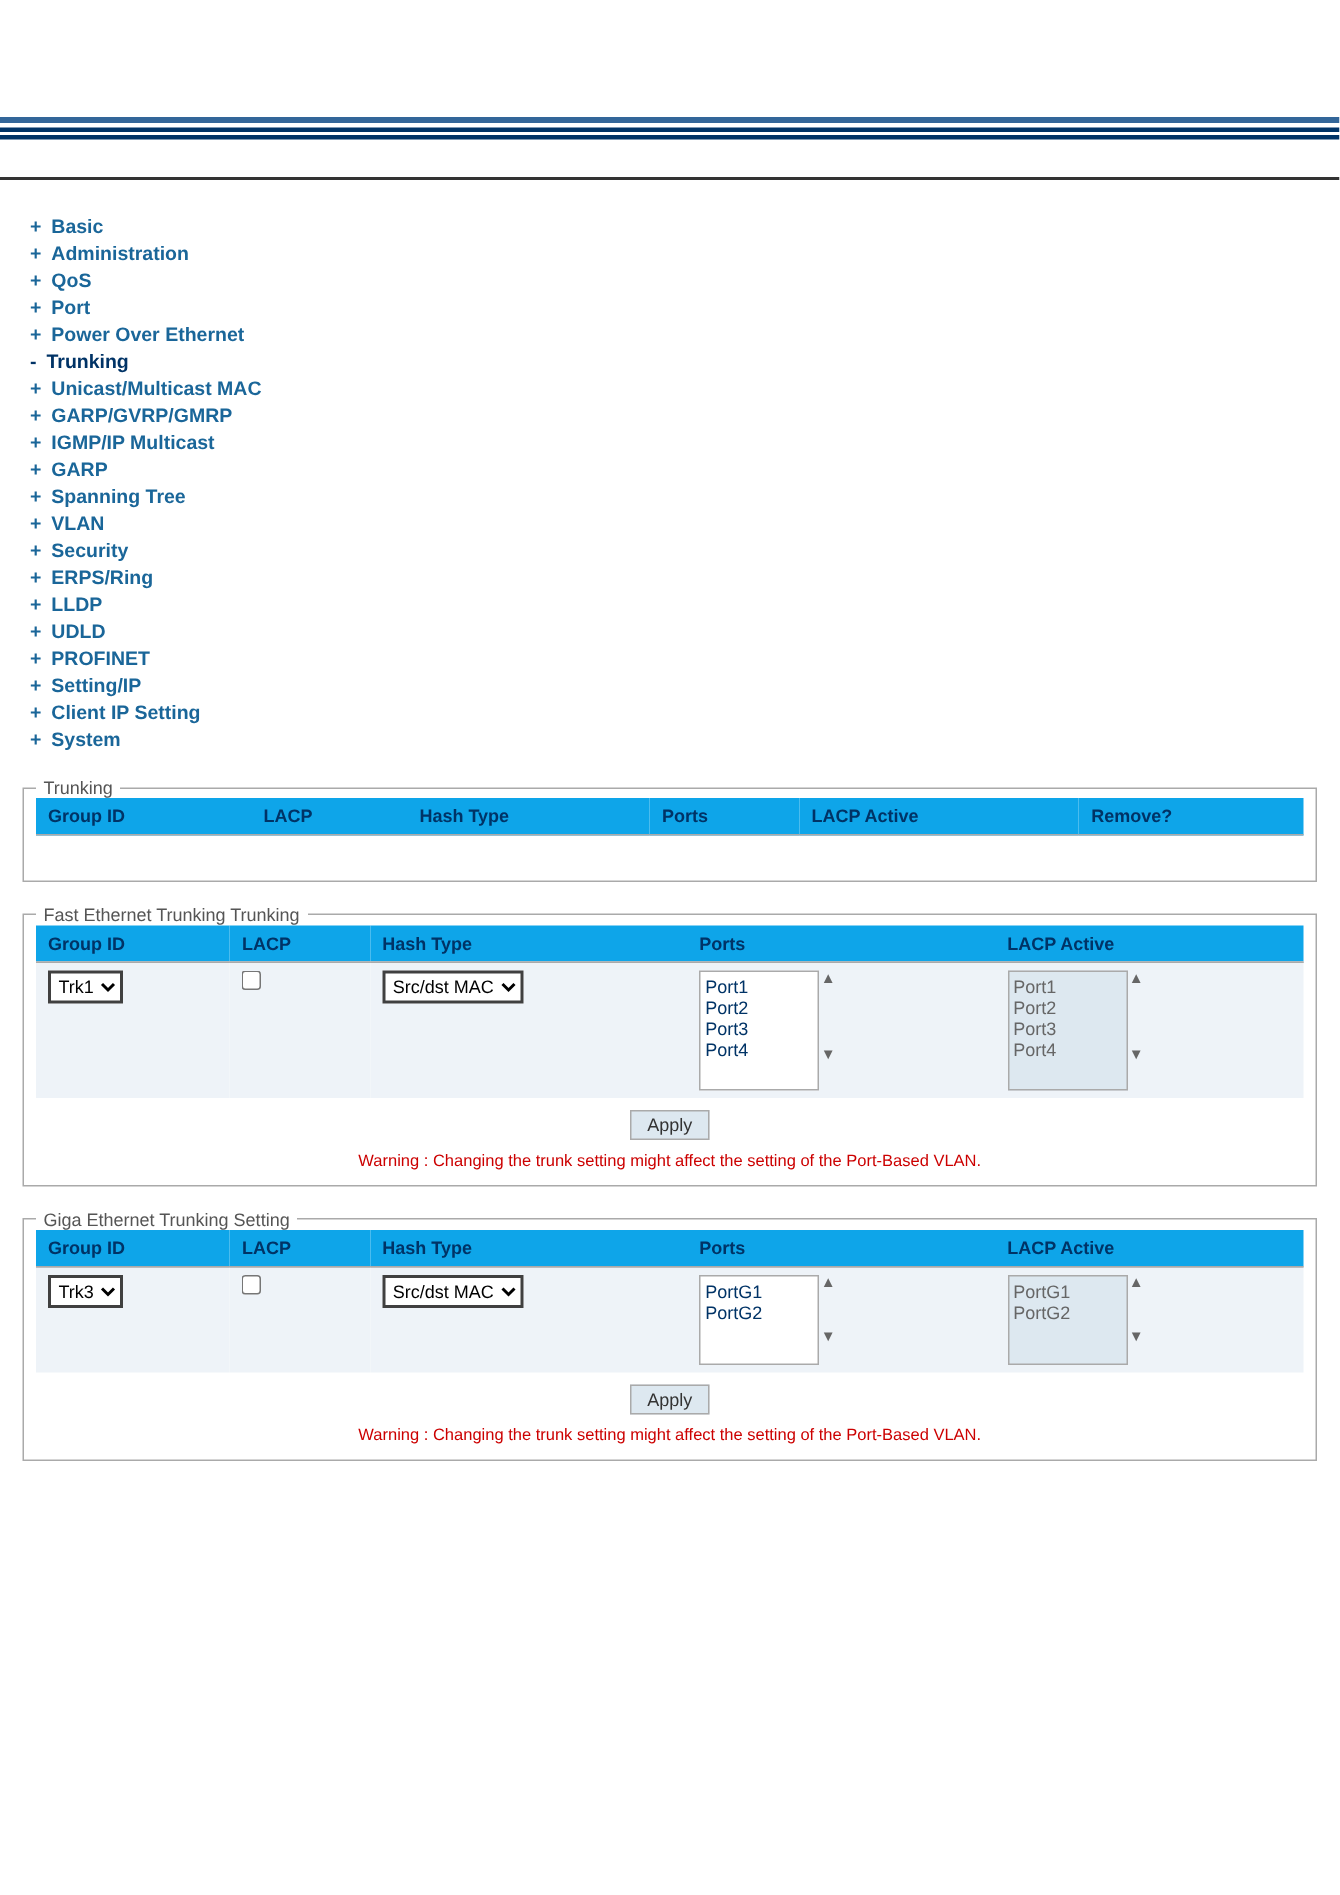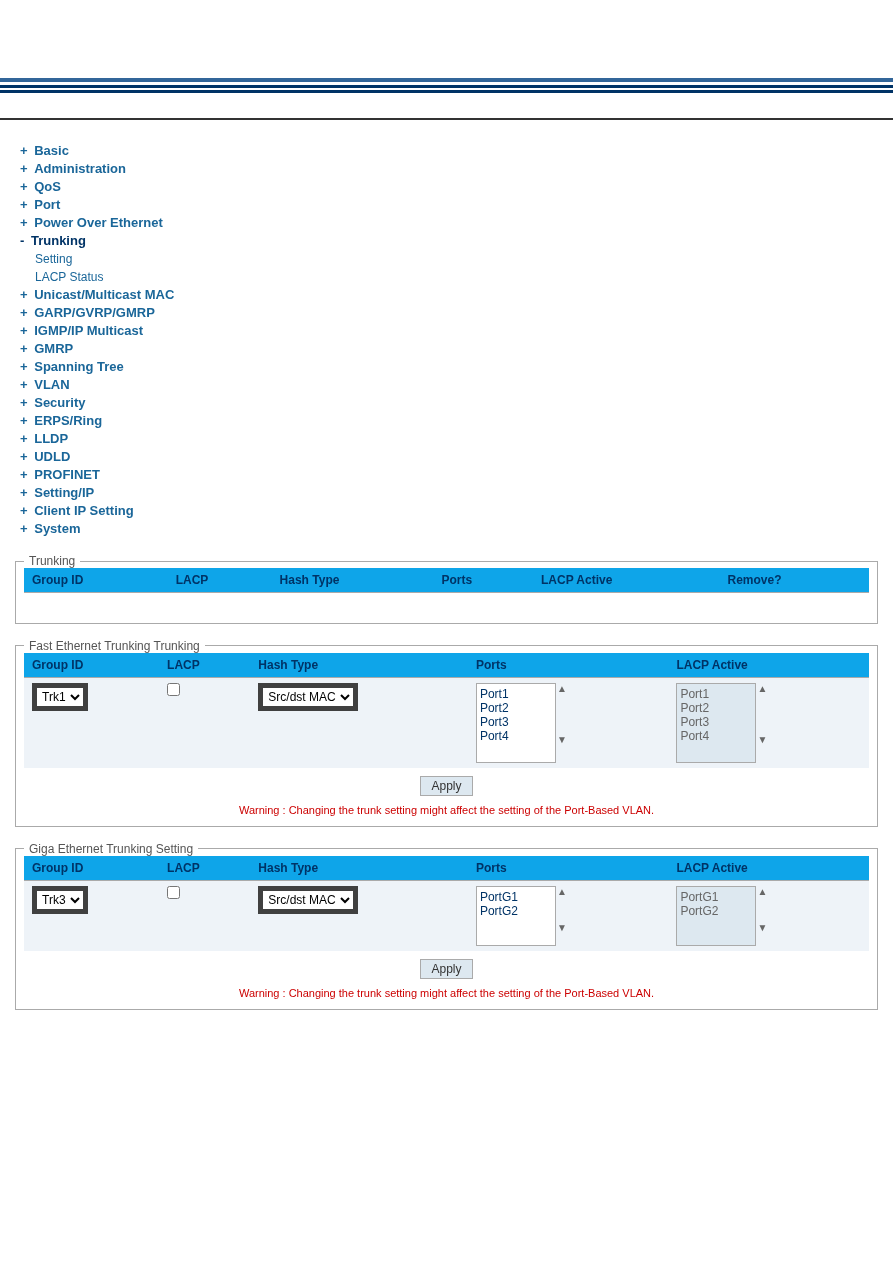--- a/index.html
+++ b/index.html
@@ -27,21 +27,21 @@
     legend { font-size: 12px; color: #555; padding: 0 5px; }
 
     table { width: 100%; border-collapse: collapse; }
     table th { background: #0ea5e9; color: #003366; font-size: 12px; font-weight: bold; padding: 5px 8px; text-align: left; border-bottom: 1px solid #aaa; }
     table td { padding: 5px 8px; vertical-align: top; font-size: 12px; }
     table tr.data-row td { background: #eef3f8; }
 
     .ports-list { background: #fff; border: 1px solid #aaa; padding: 3px; width: 80px; font-size: 12px; color: #003366; min-height: 80px; }
     .ports-list-disabled { background: #dde8f0; border: 1px solid #aaa; padding: 3px; width: 80px; font-size: 12px; color: #666; min-height: 80px; }
 
-    select { font-size: 12px; border: 5px solid #404040; background: #fff; padding: 1px; }
+    select { font-size: 12px; border: 2px solid #404040; background: #fff; padding: 1px; }
     input[type=checkbox] { margin: 0; }
 
     .apply-btn { display: block; margin: 8px auto; background: #dde8f0; border: 1px solid #aaa; padding: 2px 10px; font-size: 12px; cursor: pointer; color: #333; }
     .warning-text { color: #cc0000; font-size: 11px; text-align: center; margin-top: 3px; }
 
     .port-item { display: block; color: #003366; }
     .port-item-gray { display: block; color: #666; }
 
     .trunking-table th:last-child, .trunking-table td:last-child { text-align: left; }
   </style>
@@ -78,43 +78,35 @@
         <a>Port</a>
       </div>
       <div class="sidebar-item">
         <span class="sidebar-prefix">+</span>
         <a>Power Over Ethernet</a>
       </div>
       <div class="sidebar-item" style="color:#003366;">
         <span class="sidebar-prefix minus">-</span>
         <a style="color:#003366; font-weight:bold;">Trunking</a>
       </div>
-      <div class="sidebar-sub">
-        <div class="sidebar-item">
-          <a>Setting</a>
-        </div>
-        <div class="sidebar-item">
-          <a>LACP Status</a>
-        </div>
-      </div>
       <div class="sidebar-item">
         <span class="sidebar-prefix">+</span>
         <a>Unicast/Multicast MAC</a>
       </div>
       <div class="sidebar-item">
         <span class="sidebar-prefix">+</span>
         <a>GARP/GVRP/GMRP</a>
       </div>
       <div class="sidebar-item">
         <span class="sidebar-prefix">+</span>
         <a>IGMP/IP Multicast</a>
       </div>
       <div class="sidebar-item">
         <span class="sidebar-prefix">+</span>
-        <a>GMRP</a>
+        <a>GARP</a>
       </div>
       <div class="sidebar-item">
         <span class="sidebar-prefix">+</span>
         <a>Spanning Tree</a>
       </div>
       <div class="sidebar-item">
         <span class="sidebar-prefix">+</span>
         <a>VLAN</a>
       </div>
       <div class="sidebar-item">

